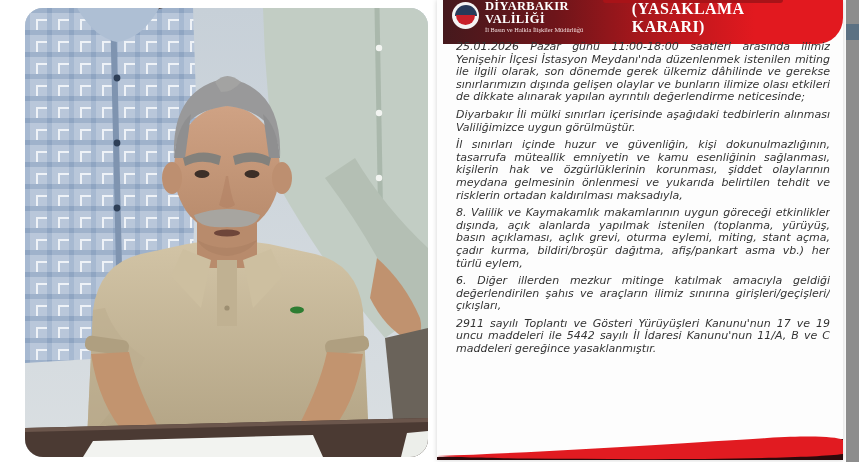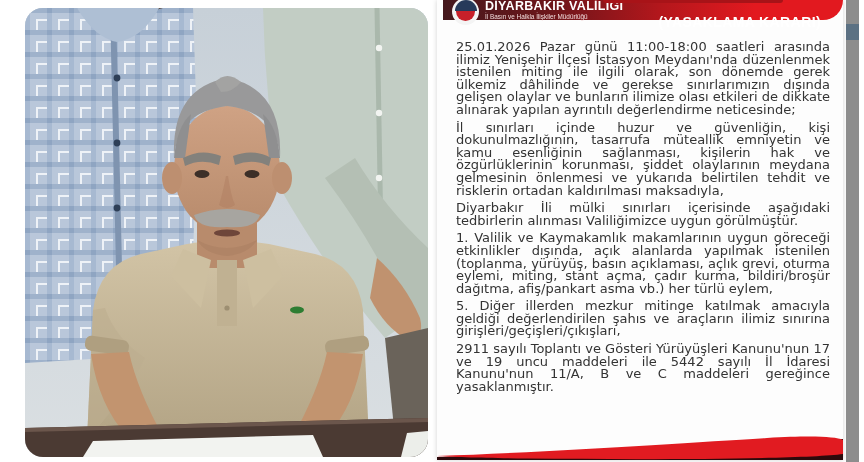--- a/index.html
+++ b/index.html
@@ -7,40 +7,40 @@
           font-family:"Liberation Sans",sans-serif;}
 
   
   #photo{position:absolute;left:25px;top:8px;width:403px;height:449px;border-radius:18px;
          overflow:hidden;background:#ccd4da;}
   #photo svg{display:block;}
 
   
   #doc{position:absolute;left:437px;top:0;width:406px;height:460px;background:#fdfdfd;
        box-shadow:0 0 5px rgba(0,0,0,.18);overflow:hidden;}
-  #doc-header{position:absolute;left:6px;top:0;right:0;height:20px;
+  #doc-header{position:absolute;left:6px;top:0;right:0;height:44px;
       background:linear-gradient(90deg,#45191d 0%,#6e151a 28%,#b5171c 55%,#e2191f 78%,#e2191f 100%);
-      border-bottom-right-radius:26px;display:flex;align-items:center;}
+      border-bottom-right-radius:26px;display:flex;align-items:flex-start;font-family:Liberation Serif, serif;}
   #header-accent{position:absolute;right:60px;top:0;width:180px;height:3px;background:#a81318;
       border-radius:0 0 3px 3px;}
   .emblem{position:relative;width:27px;height:27px;margin:2px 0 0 9px;flex:0 0 auto;}
   .emblem .ring{position:absolute;inset:0;border-radius:50%;background:#f4f4f4;}
   .emblem .top{position:absolute;left:2.5px;top:2.5px;width:22px;height:11px;
       border-radius:11px 11px 0 0;background:#273a5a;}
   .emblem .bottom{position:absolute;left:4px;top:13px;width:19px;height:10px;
       border-radius:0 0 10px 10px;background:#c8202a;}
   #header-titles{margin-left:6px;line-height:1.05;}
   #header-title{color:#ffffff;font-weight:bold;font-size:12.5px;letter-spacing:.3px;}
   #header-subtitle{color:#f3dede;font-size:6.4px;margin-top:1px;}
   #header-badge{margin-left:auto;margin-right:22px;color:#ffffff;font-weight:bold;
-      font-size:14px;letter-spacing:.4px;margin-top:24px;}
+      font-size:16px;letter-spacing:.4px;}
 
   #doc-body{position:absolute;left:19px;right:13px;top:41px;bottom:26px;overflow:hidden;
       font-family:"DejaVu Sans","Liberation Sans",sans-serif;
-      font-size:13px;line-height:12.6px;color:#333333;text-align:justify;}
+      font-size:11px;line-height:12.6px;color:#333333;text-align:justify;font-style:italic;}
   #doc-body p{margin:0 0 5px 0;}
 
   #doc-swoosh{position:absolute;left:0;bottom:0;width:406px;height:30px;}
 
   
   #right-strip{position:absolute;left:846px;top:0;width:13px;height:462px;background:#8d8d8d;}
   #right-strip-accent{position:absolute;left:846px;top:24px;width:13px;height:16px;background:#5c7183;}
 </style>
 </head>
 <body>
@@ -160,24 +160,24 @@
       </div>
       <div id="header-titles">
         <div id="header-title">DİYARBAKIR VALİLİĞİ</div>
         <div id="header-subtitle">İl Basın ve Halkla İlişkiler Müdürlüğü</div>
       </div>
       <div id="header-badge">(YASAKLAMA KARARI)</div>
     </div>
 
     <div id="doc-body">
       <p>25.01.2026 Pazar günü 11:00-18:00 saatleri arasında ilimiz Yenişehir İlçesi İstasyon Meydanı'nda düzenlenmek istenilen miting ile ilgili olarak, son dönemde gerek ülkemiz dâhilinde ve gerekse sınırlarımızın dışında gelişen olaylar ve bunların ilimize olası etkileri de dikkate alınarak yapılan ayrıntılı değerlendirme neticesinde;</p>
+      <p>Diyarbakır İli mülki sınırları içerisinde aşağıdaki tedbirlerin alınması Valiliğimizce uygun görülmüştür.</p>
       <p>İl sınırları içinde huzur ve güvenliğin, kişi dokunulmazlığının, tasarrufa müteallik emniyetin ve kamu esenliğinin sağlanması, kişilerin hak ve özgürlüklerinin korunması, şiddet olaylarının meydana gelmesinin önlenmesi ve yukarıda belirtilen tehdit ve risklerin ortadan kaldırılması maksadıyla,</p>
-      <p>Diyarbakır İli mülki sınırları içerisinde aşağıdaki tedbirlerin alınması Valiliğimizce uygun görülmüştür.</p>
-      <p>1. Valilik ve Kaymakamlık makamlarının uygun göreceği etkinlikler dışında, açık alanlarda yapılmak istenilen (toplanma, yürüyüş, basın açıklaması, açlık grevi, oturma eylemi, miting, stant açma, çadır kurma, bildiri/broşür dağıtma, afiş/pankart asma vb.) her türlü eylem,</p>
-      <p>5. Diğer illerden mezkur mitinge katılmak amacıyla geldiği değerlendirilen şahıs ve araçların ilimiz sınırına girişleri/geçişleri/çıkışları,</p>
+      <p>8. Valilik ve Kaymakamlık makamlarının uygun göreceği etkinlikler dışında, açık alanlarda yapılmak istenilen (toplanma, yürüyüş, basın açıklaması, açlık grevi, oturma eylemi, miting, stant açma, çadır kurma, bildiri/broşür dağıtma, afiş/pankart asma vb.) her türlü eylem,</p>
+      <p>6. Diğer illerden mezkur mitinge katılmak amacıyla geldiği değerlendirilen şahıs ve araçların ilimiz sınırına girişleri/geçişleri/çıkışları,</p>
       <p>2911 sayılı Toplantı ve Gösteri Yürüyüşleri Kanunu'nun 17 ve 19 uncu maddeleri ile 5442 sayılı İl İdaresi Kanunu'nun 11/A, B ve C maddeleri gereğince yasaklanmıştır.</p>
 
     </div>
 
     <svg id="doc-swoosh" viewBox="0 0 406 30" preserveAspectRatio="none">
       <path d="M0,27 C140,24 280,16 406,9 L406,30 L0,30 Z" fill="#2d0a0c"></path>
       <path d="M0,26 C120,22 260,12 330,8 C375,5.5 398,6.5 406,10 L406,24 C370,29 220,30 90,28.5 C50,28 15,27.3 0,26 Z" fill="#e11b21"></path>
     </svg>
   </div>
 

